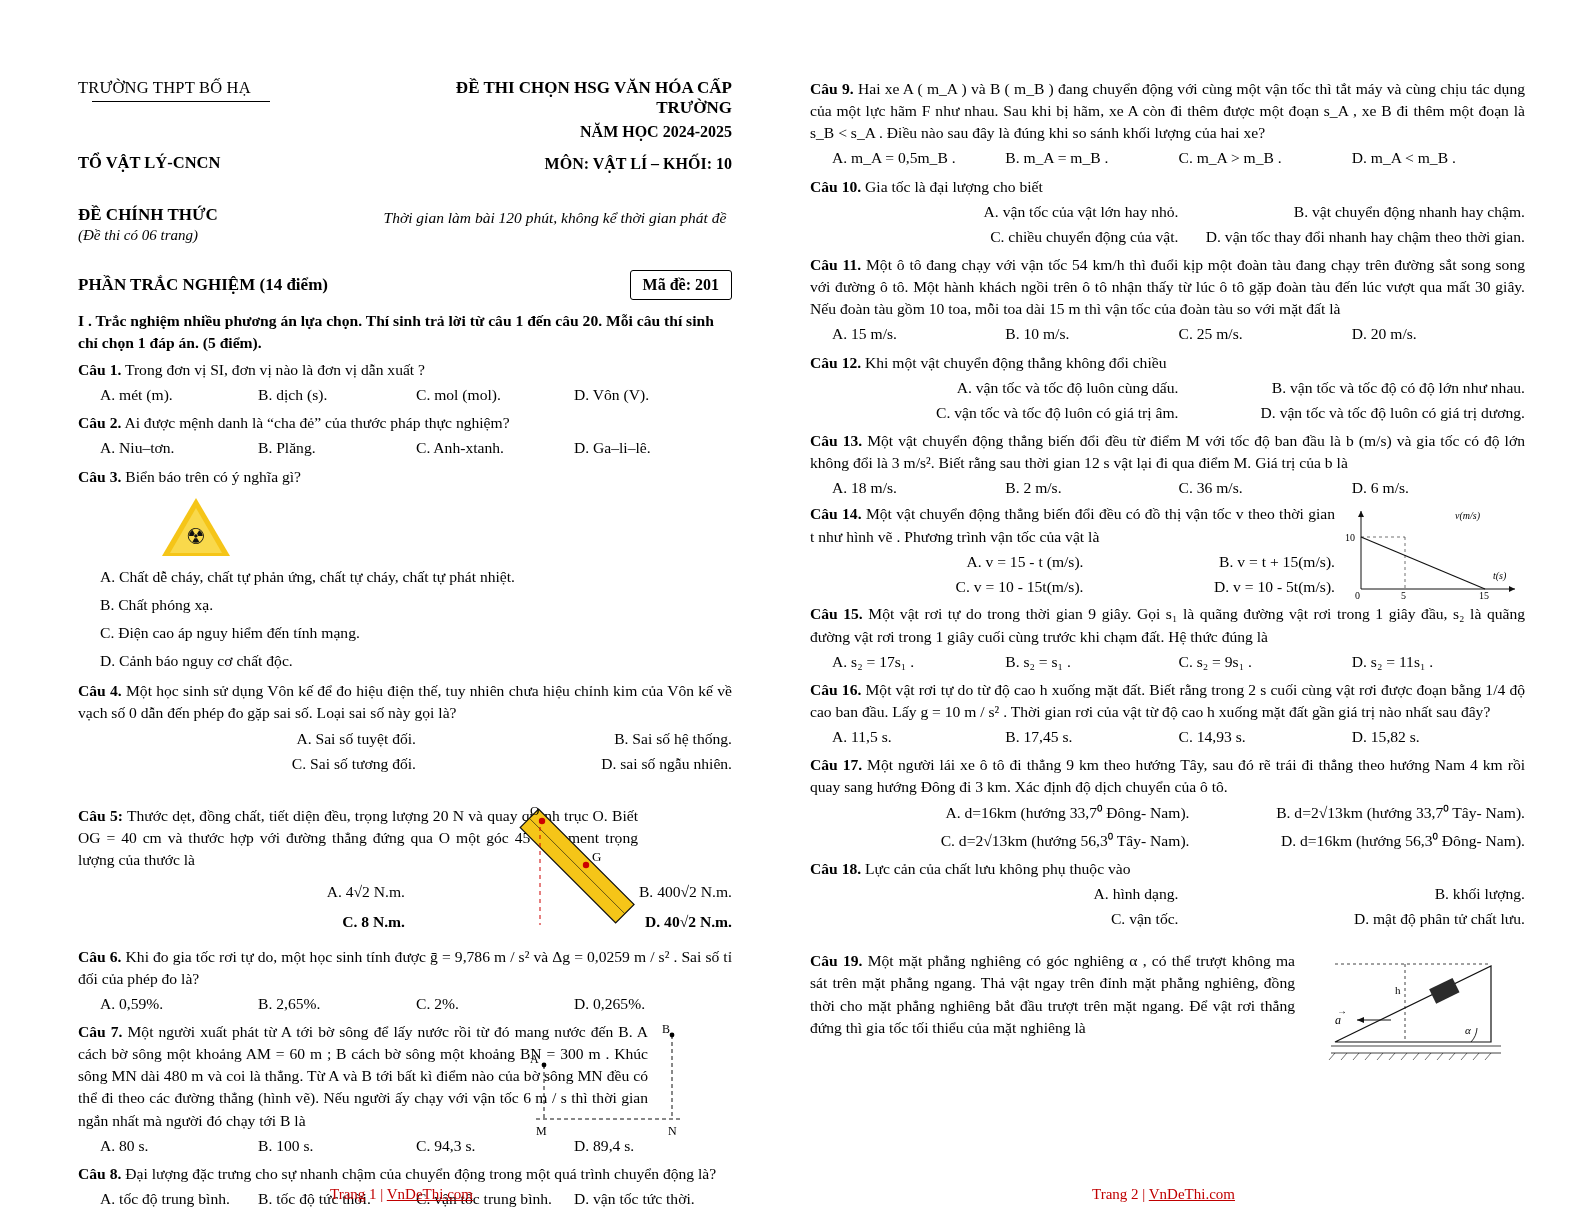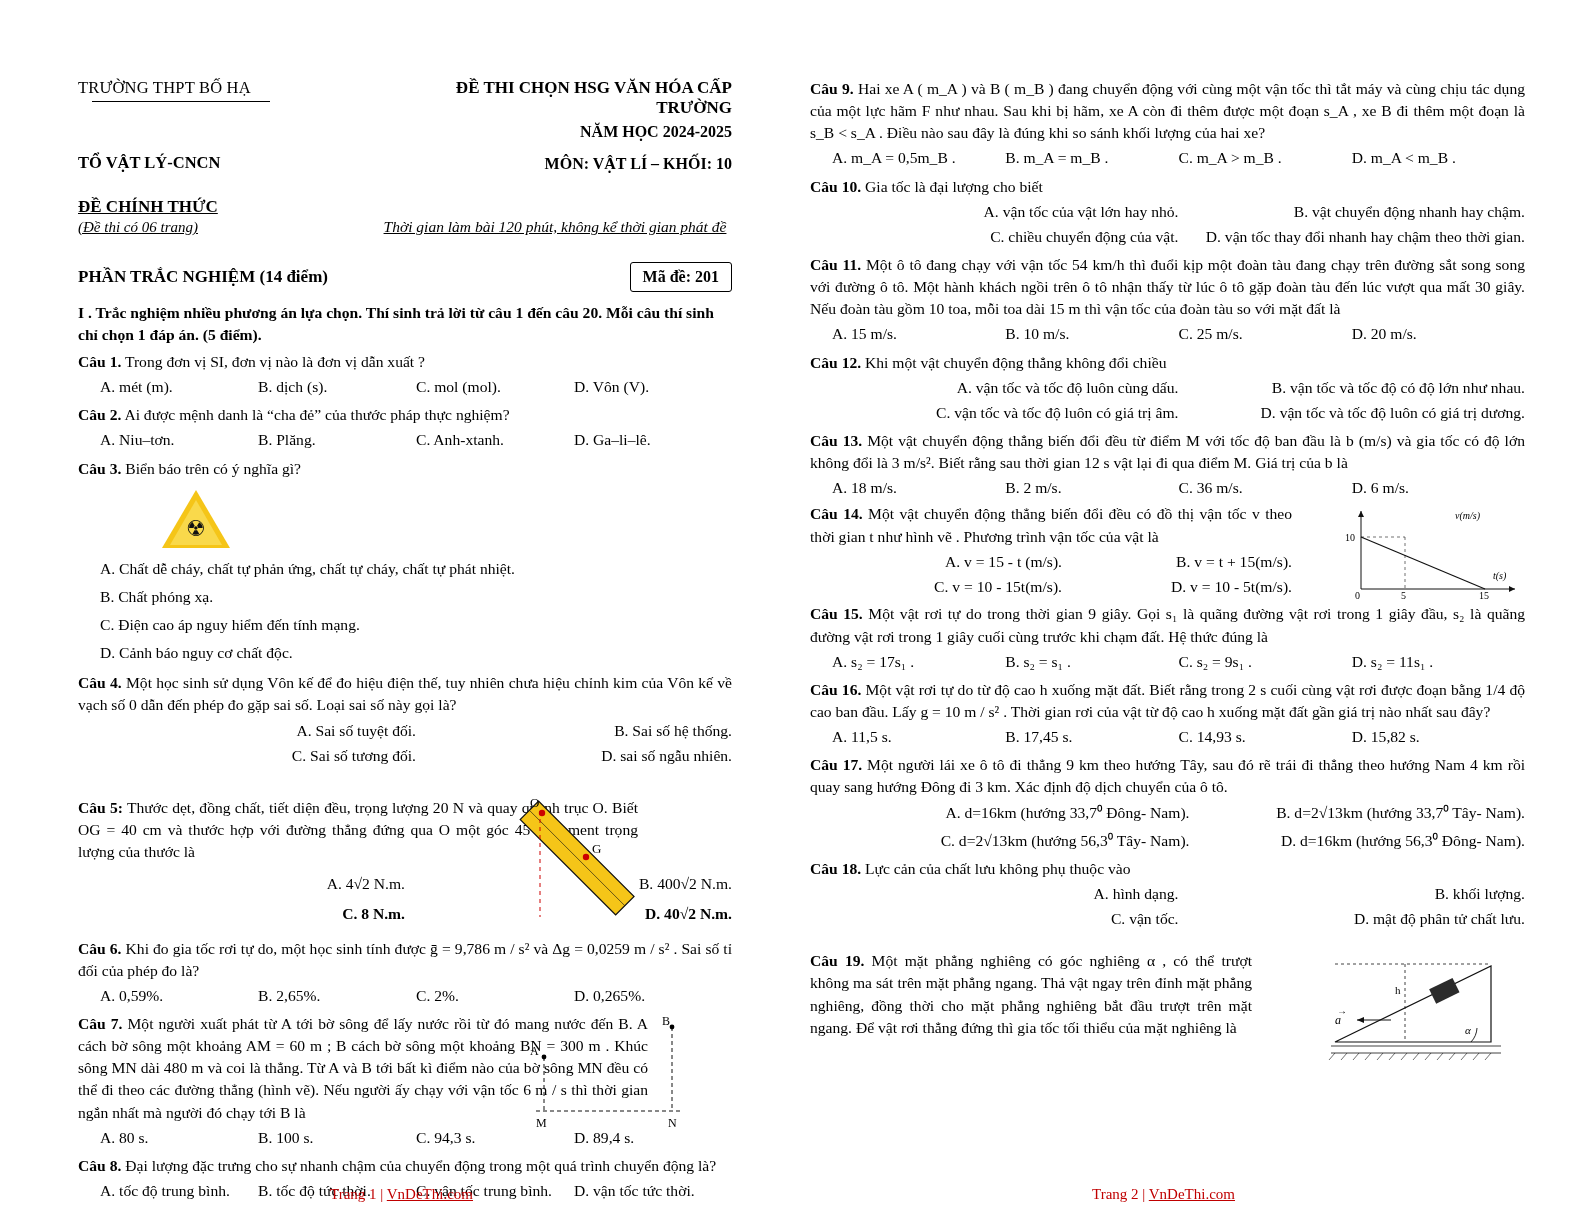--- a/index.html
+++ b/index.html
@@ -21,21 +21,21 @@
   .hdr-right { flex:1; text-align:right; }
   .school { font-size:16.5px; letter-spacing:.2px; }
   .school-rule { width:178px; height:1px; background:#000; margin:3px 0 0 14px; }
   .tozo { font-weight:bold; font-size:16.5px; margin-top:18px; }
   .exam-title { font-weight:bold; font-size:17px; }
   .exam-sub { font-weight:bold; font-size:16px; margin-top:5px; }
   .exam-sub2 { font-weight:bold; font-size:16px; margin-top:6px; }
   .official { font-weight:bold; font-size:17px; margin-top:24px; }
   .paren { font-style:italic; font-size:15px; margin-top:2px; }
   .timeline { font-style:italic; font-size:15.5px; }
-  .row-official { display:flex; align-items:flex-end; margin-top:24px;text-decoration:underline; }
+  .row-official { display:flex; align-items:flex-start; margin-top:32px; }
   .row-official .left { width:300px; }
   .row-official .right { flex:1; text-align:center; padding-top:4px; }
 
   .sec-title { font-weight:bold; font-size:17px; margin-top:28px; }
   .code-box {
     border:1.3px solid #000; border-radius:3px; padding:5px 12px;
     font-weight:bold; font-size:16px; display:inline-block;
   }
   .row-sec { display:flex; align-items:center; justify-content:space-between; margin-top:26px; }
 
@@ -61,21 +61,21 @@
 
   .fig-ruler { position:absolute; right:44px; top:0; width:170px; height:130px; }
   .fig-river { position:absolute; right:20px; top:0; width:190px; height:120px; }
   .fig-vt { width:190px; height:96px; }
   .fig-incline { width:230px; height:115px; }
 
   .footer { position:absolute; bottom:22px; font-size:15px; }
   .footer a { color:#c00000; text-decoration:underline; }
   .footer .pg { color:#c00000; }
 
-  .flexrow { display:flex; align-items:flex-start;gap:43px; }
+  .flexrow { display:flex; align-items:flex-start; }
   .grow { flex:1; }
 </style>
 </head>
 <body>
 
 <div class="page">
 
   <div class="col col-left">
 
     <div class="hdr">

